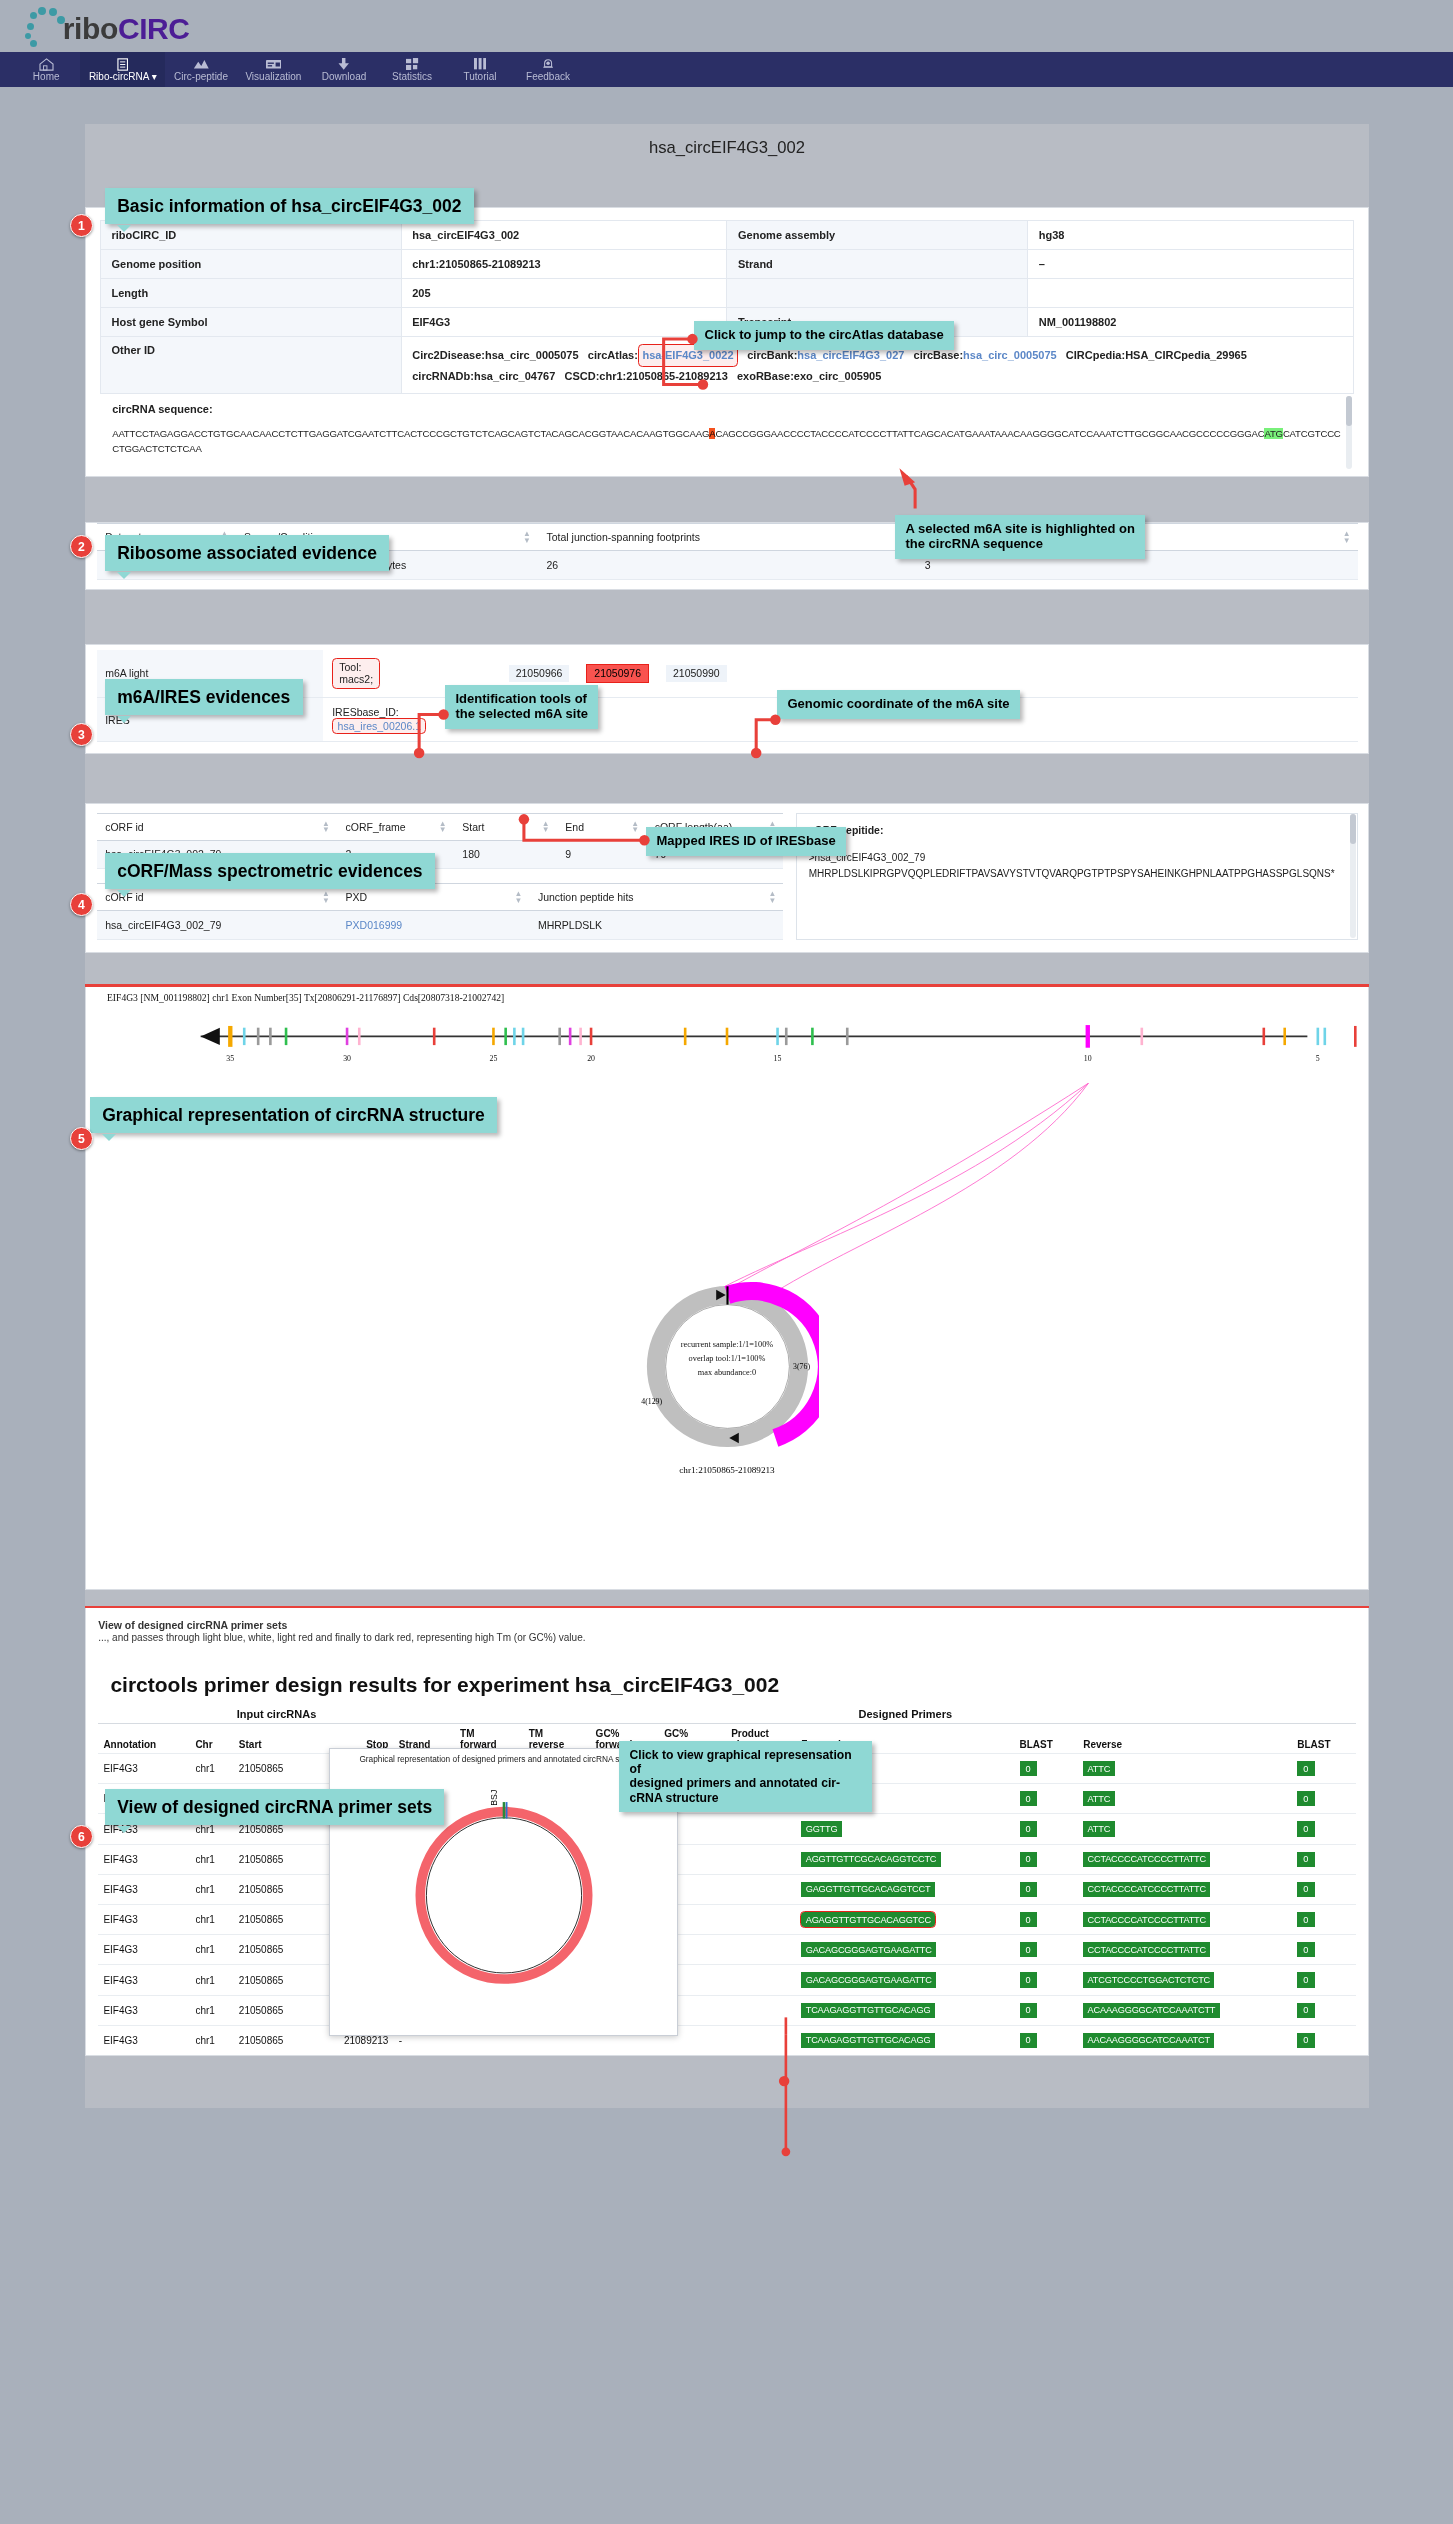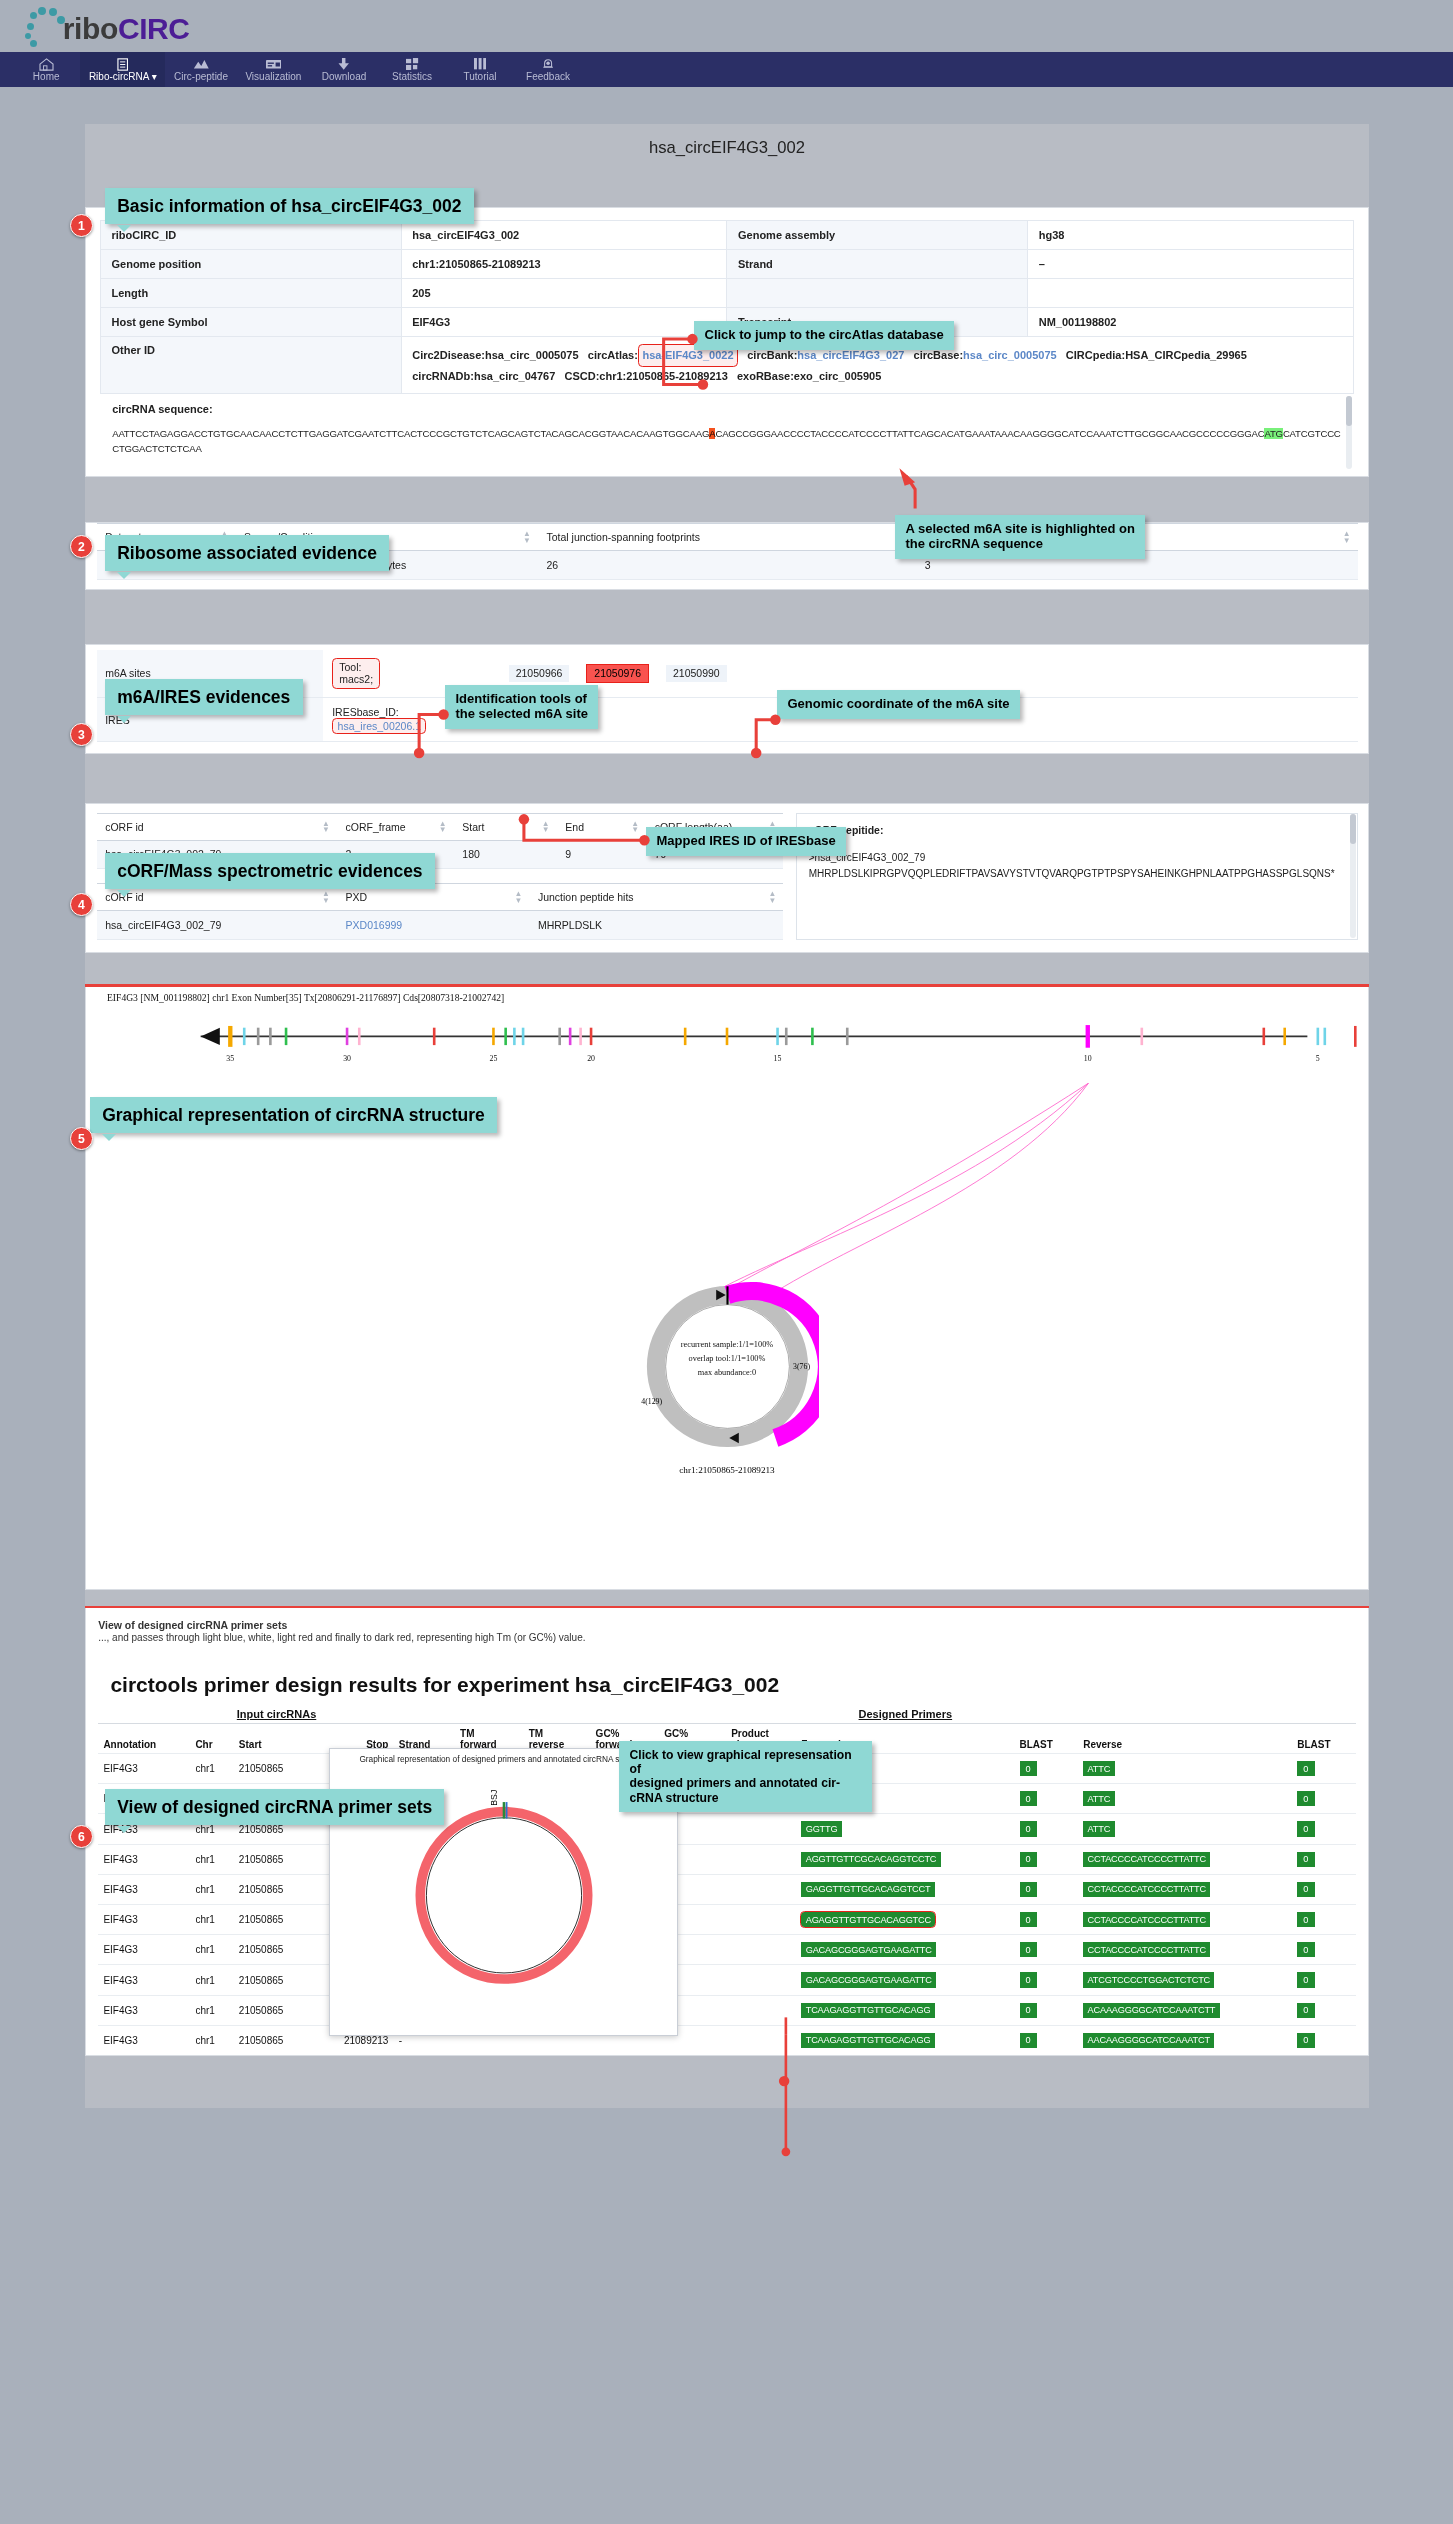--- a/index.html
+++ b/index.html
@@ -75,21 +75,21 @@
   .mono-wrap { word-break:break-all; line-height:1.6; margin-top:14px; }
 
   
   .gfx { background:#fff; position:relative; }
   .gfx-cap { font-family:"Liberation Serif", serif; font-size:9.6px; color:#111; padding:5.2px 0 0 21px; }
 
   .primer-head { font-size:21px; font-weight:bold; padding:14px 0 7px 12.2px; color:#111; }
   table.primer { width:100%; border-collapse:collapse; font-size:10px; color:#111; }
   table.primer th { font-weight:bold; text-align:left; padding:3.5px 5.2px; vertical-align:bottom; }
   table.primer td { padding:7px 5.2px; border-top:0.9px solid #e9edf1; }
-  .grp { font-weight:bold; font-size:11px; padding-bottom:5.2px;text-decoration:underline; }
+  .grp { font-weight:bold; font-size:11px; padding-bottom:5.2px; }
   .seqchip { background:#1f8b2f; color:#fff; padding:2.6px 4.4px; font-size:9.2px; display:inline-block; letter-spacing:-0.2px; }
   .zero { background:#1f8b2f; color:#fff; padding:2.6px 6.1px; font-size:9.2px; display:inline-block; }
   .selring { outline:1.7px solid #e8211a; border-radius:3.5px; }
 
   .overlay-card { position:absolute; background:#fff; border:0.9px solid #c9ced6; box-shadow:0 1.7px 6.1px rgba(0,0,0,.22); }
   .overlay-cap { font-size:8.3px; color:#222; padding:4.4px 7px; text-align:center; }
 
   .divider-red { height:2.6px; background:#e8403a; }
   .notice { font-size:10px; color:#333; padding:7px 12.2px; }
 
@@ -276,21 +276,21 @@
       </tr>
         </tbody>
     </table>
   </div>
 
   <div style="height:54px;background:#b8bcc4;"></div>
   <div class="panel" style="padding:5.2px 10.5px 10.5px;position:relative;">
     <table class="dt m6a-table">
       <tbody>
       <tr>
-        <td style="width:18%;background:#f4f7fb;">m6A sites</td>
+        <td style="width:18%;background:#f4f7fb;">m6A light</td>
         <td style="width:14%;background:#fff;">
           <span class="boxred"><span>Tool:</span><br><span>macs2;</span></span>
         </td>
         <td style="background:#fff;">
           <span class="chipA">21050966</span>
           <span class="chipRed" style="margin-left:14px;">21050976</span>
           <span class="chipA" style="margin-left:14px;">21050990</span>
         </td>
         <td style="width:3%;background:#fff;"></td>
       </tr>

